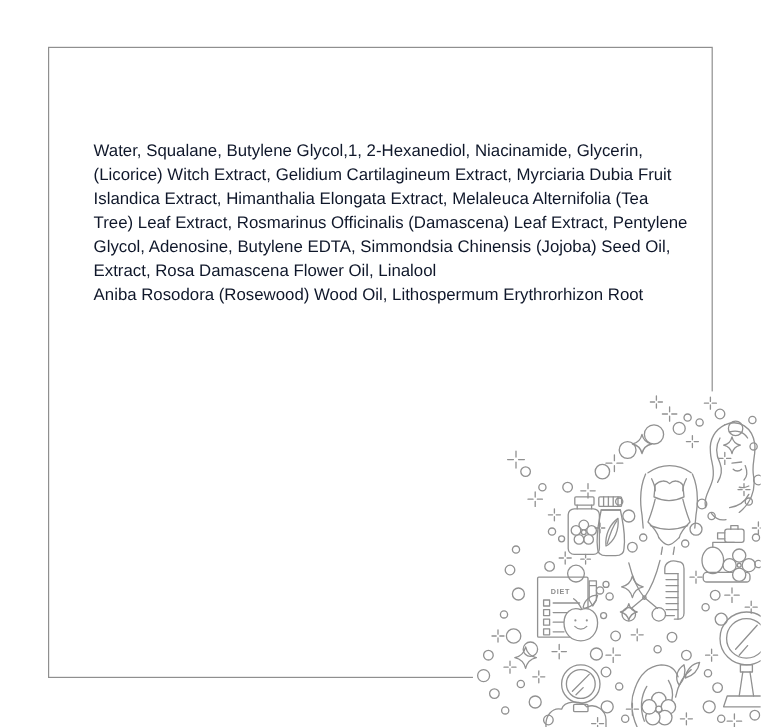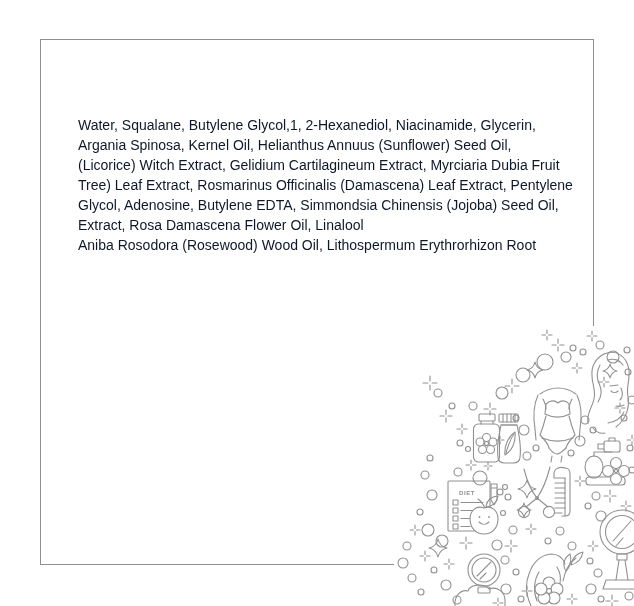--- a/index.html
+++ b/index.html
@@ -20,22 +20,22 @@
   #cluster text{fill:#8d8d8d;stroke:none;font-family:"Liberation Sans",sans-serif;
       font-size:6px;font-weight:bold;letter-spacing:0.6px;}
 </style>
 </head>
 <body>
 
 <div class="frame"></div>
 
 <div class="ingredients">
   <div>Water, Squalane, Butylene Glycol,1, 2-Hexanediol, Niacinamide, Glycerin,</div>
-  <div>Argania Spinosa, Kernel Oil, Helianthus Annuus (Sunflower) Seed Oil,</div>
   <div>(Licorice) Witch Extract, Gelidium Cartilagineum Extract, Myrciaria Dubia Fruit</div>
+  <div>Islandica Extract, Himanthalia Elongata Extract, Melaleuca Alternifolia (Tea</div>
   <div>Tree) Leaf Extract, Rosmarinus Officinalis (Damascena) Leaf Extract, Pentylene</div>
   <div>Glycol, Adenosine, Butylene EDTA, Simmondsia Chinensis (Jojoba) Seed Oil,</div>
   <div>Extract, Rosa Damascena Flower Oil, Linalool</div>
   <div>Aniba Rosodora (Rosewood) Wood Oil, Lithospermum Erythrorhizon Root</div>
 </div>
 
 <svg id="cluster" viewBox="394 326 240 280">
   <rect class="bg" x="394" y="326" width="240" height="280"></rect>
 
   <g>

